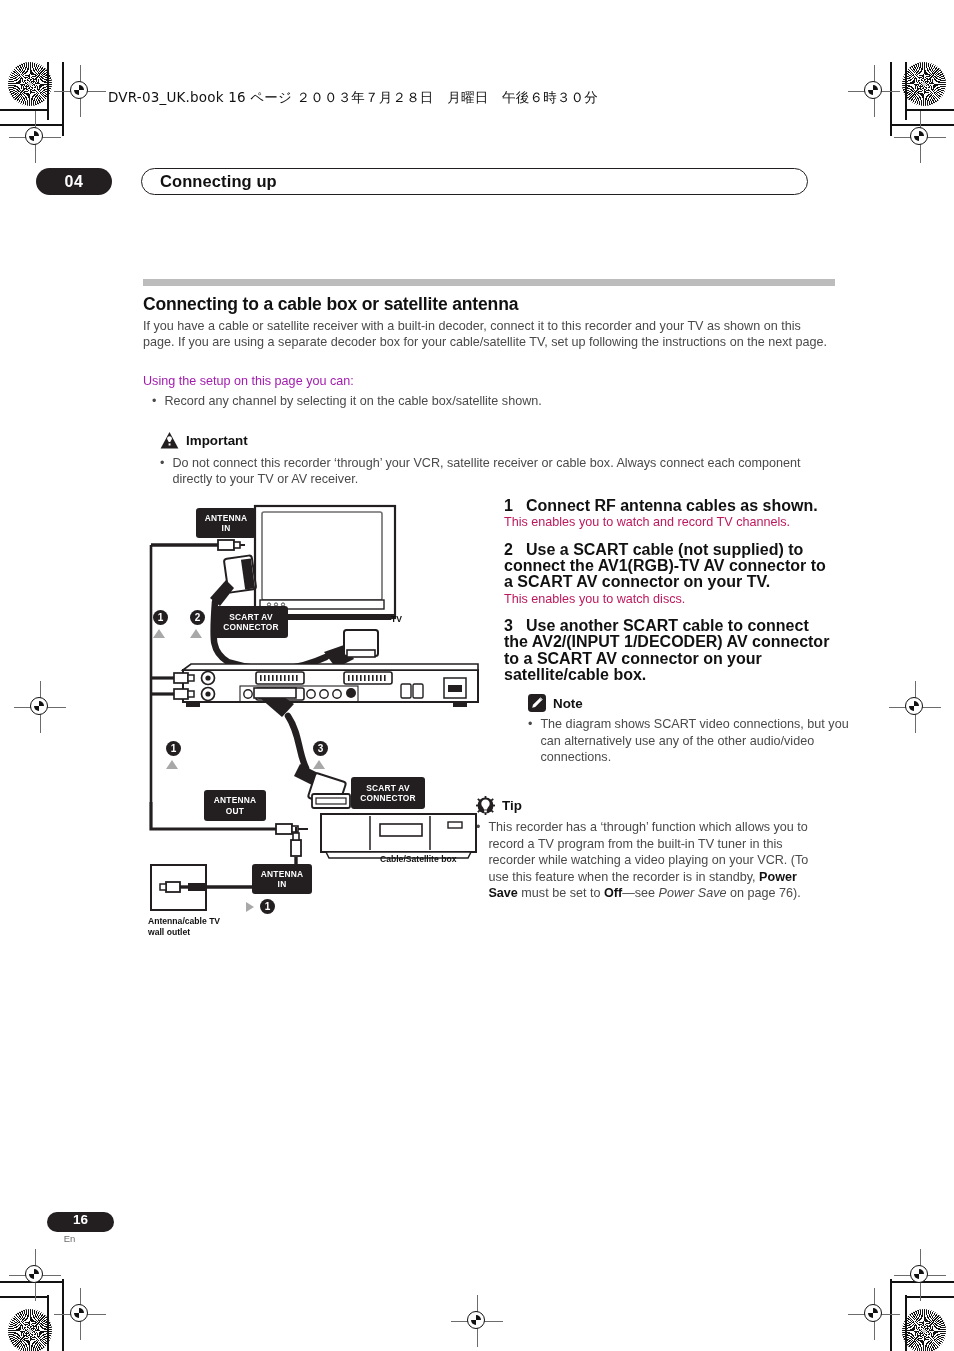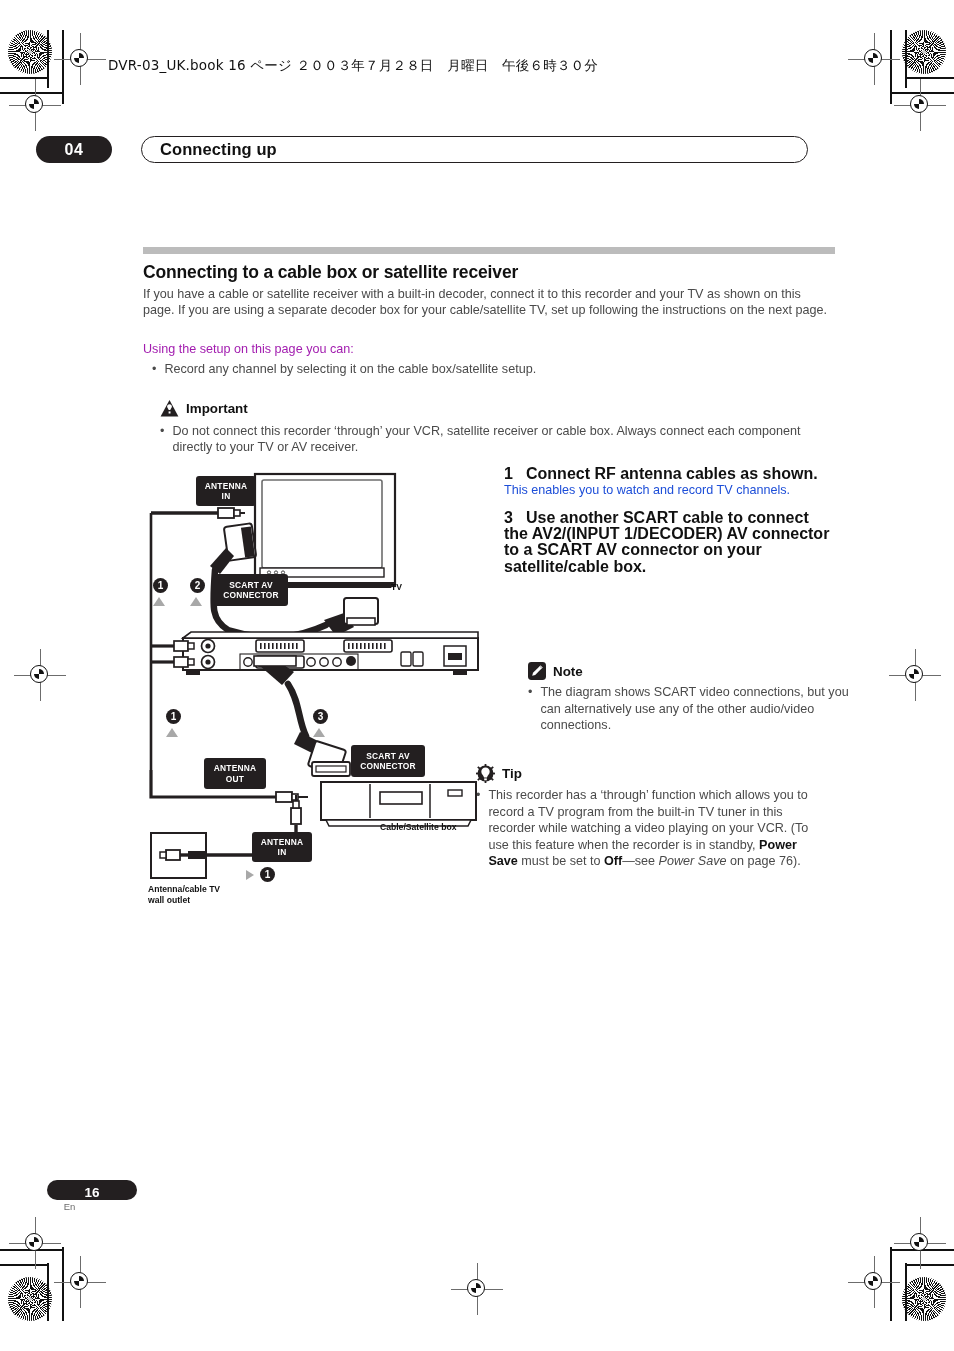--- a/index.html
+++ b/index.html
@@ -1,20 +1,20 @@
 <!DOCTYPE html>
 <html><head>
 <meta charset="utf-8">
 <style>
   html,body{margin:0;padding:0;}
   body{
     width:954px;height:1351px;position:relative;background:#ffffff;
     font-family:"Liberation Sans",sans-serif;color:#222;overflow:hidden;
   }
-  .pg{position:absolute;inset:0;}
+  .pg{position:absolute;inset:0;margin-top:32px;}
 
   
   .mark{position:absolute;}
   .cross{width:34px;height:34px;}
   .cross .ring{position:absolute;left:7px;top:7px;width:18px;height:18px;border:1.3px solid #111;border-radius:50%;box-sizing:border-box;background:#fff;}
   .cross .dot{position:absolute;left:11px;top:11px;width:10px;height:10px;border-radius:50%;
     background:
       conic-gradient(#111 0 25%,#fff 0 50%,#111 0 75%,#fff 0);}
   .cross .hb{position:absolute;left:-9px;top:16.5px;width:52px;height:1.1px;background:#6c6c6c;}
   .cross .vb{position:absolute;top:-9px;left:16.5px;height:52px;width:1.1px;background:#6c6c6c;}
@@ -53,32 +53,32 @@
   .ico{flex:0 0 auto;display:block;}
 
   .important{position:absolute;left:160px;top:399px;width:675px;}
   .impbody{margin-top:5px;font-size:12.6px;line-height:16.4px;color:#4a4a4a;}
 
   
   .steps{position:absolute;left:504px;top:466px;width:332px;}
   .step{margin-bottom:11px;}
   .step .hd{font-weight:bold;font-size:16px;line-height:16.3px;color:#111;}
   .step .hd .n{display:inline-block;width:22px;}
-  .step .dsc{font-size:12.6px;line-height:16.4px;color:#1d4ed8;}
+  .step .dsc{font-size:12.6px;line-height:16.4px;color:#be185d;}
 
   .note{position:absolute;left:528px;top:662px;width:338px;}
   .tip{position:absolute;left:476px;top:764px;width:338px;}
   .cobody{margin-top:4px;font-size:12.6px;line-height:16.6px;color:#4a4a4a;}
   .cobody .dot{flex:0 0 auto;}
   .cobody b{color:#111;}
   .cobody i{font-style:italic;}
 
   
-  .pagepill{position:absolute;left:47px;top:1180px;width:90px;height:20px;background:#231f20;border-radius:10px;
-    color:#fff;font-weight:bold;font-size:13.5px;display:flex;align-items:flex-end;justify-content:center;}
+  .pagepill{position:absolute;left:47px;top:1180px;width:67px;height:20px;background:#231f20;border-radius:10px;
+    color:#fff;font-weight:bold;font-size:13.5px;display:flex;align-items:flex-start;justify-content:center;}
   .pagelang{position:absolute;left:36px;top:1201px;width:67px;text-align:center;font-size:9.5px;color:#6d6d6d;}
 
   
   .diagram{position:absolute;left:148px;top:470px;width:350px;height:440px;}
   .lbl{position:absolute;background:#231f20;color:#fff;font-weight:bold;text-align:center;
        border-radius:3px;font-size:8.4px;line-height:10.4px;letter-spacing:.2px;display:flex;
        align-items:center;justify-content:center;padding:3px 5px;box-sizing:border-box;}
   .plainlbl{position:absolute;font-size:8.6px;font-weight:bold;color:#111;}
   .numc{position:absolute;width:15px;height:15px;border-radius:50%;background:#231f20;color:#fff;
         font-size:10px;font-weight:bold;display:flex;align-items:center;justify-content:center;}
@@ -189,28 +189,28 @@
   </div>
 
   <div class="chapnum">
     <span>04</span>
   </div>
   <div class="chaptitle">
     <span>Connecting up</span>
   </div>
 
   <div class="grayrule"></div>
-  <h1 class="sec">Connecting to a cable box or satellite receiver</h1>
+  <h1 class="sec">Connecting to a cable box or satellite antenna</h1>
 
   <div class="intro">If you have a cable or satellite receiver with a built-in decoder, connect it to this recorder and your TV as shown on this page. If you are using a separate decoder box for your cable/satellite TV, set up following the instructions on the next page.</div>
   <div class="intro2">Using the setup on this page you can:</div>
   <div class="introbul">
     <div class="bul">
         <span class="dot">•</span>
-      <span>Record any channel by selecting it on the cable box/satellite setup.</span>
+      <span>Record any channel by selecting it on the cable box/satellite shown.</span>
       </div>
   </div>
 
   <div class="important">
     <div class="callout-h">
       <svg class="ico" width="19" height="19" viewBox="0 0 19 19">
         <path d="M9.5 1 L18.4 17.6 L0.6 17.6 Z" fill="#231f20"></path>
         <path d="M9.5 5.2 c-1.5 0 -2.4 1.1 -2.4 2.3 c0 1.5 1.4 2.2 1.6 3.6 l1.6 0 c .2 -1.4 1.6 -2.1 1.6 -3.6 c0 -1.2 -.9 -2.3 -2.4 -2.3 z" fill="#ffffff"></path>
         <rect x="8.6" y="12.4" width="1.9" height="2.1" fill="#ffffff"></rect>
       </svg>
@@ -221,20 +221,24 @@
           <span class="dot">•</span>
         <span>Do not connect this recorder ‘through’ your VCR, satellite receiver or cable box. Always connect each component directly to your TV or AV receiver.</span>
         </div>
     </div>
   </div>
 
   <div class="steps">
     <div class="step">
       <div class="hd"><span class="n">1</span><span>Connect RF antenna cables as shown.</span></div>
       <div class="dsc">This enables you to watch and record TV channels.</div>
+    </div>
+    <div class="step">
+      <div class="hd"><span class="n">2</span><span>Use a SCART cable (not supplied) to connect the AV1(RGB)-TV AV connector to a SCART AV connector on your TV.</span></div>
+      <div class="dsc">This enables you to watch discs.</div>
     </div>
     <div class="step">
       <div class="hd"><span class="n">3</span><span>Use another SCART cable to connect the AV2/(INPUT 1/DECODER) AV connector to a SCART AV connector on your satellite/cable box.</span></div>
     </div>
   </div>
 
   <div class="note">
     <div class="callout-h">
       <svg class="ico" width="18" height="18" viewBox="0 0 18 18">
         <rect x="0" y="0" width="18" height="18" rx="3.4" fill="#231f20"></rect>

